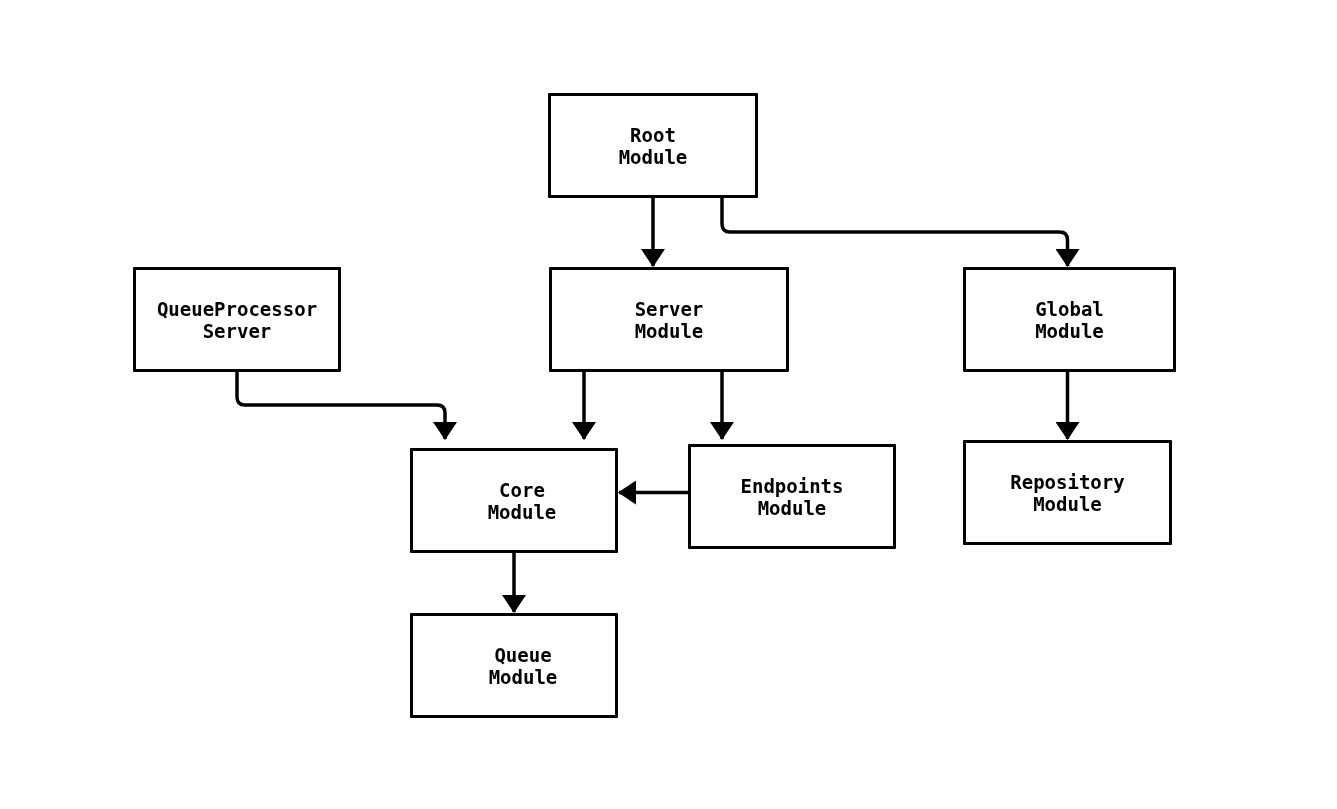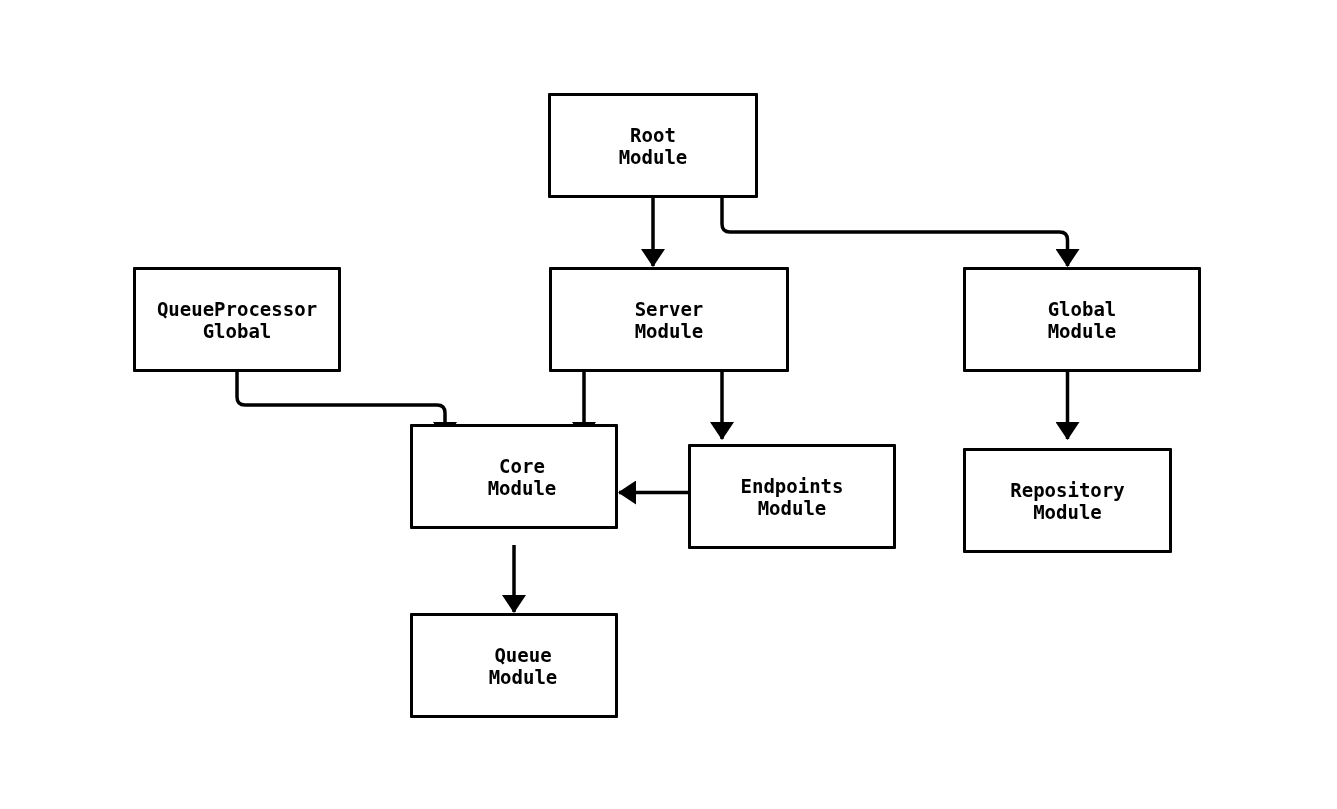--- a/index.html
+++ b/index.html
@@ -45,24 +45,24 @@
     font-size: 19px;
     font-weight: bold;
     line-height: 22px;
     color: var(--text);
     white-space: pre-line;
   }
   
   .n-root          { left: 548px;  top: 93px;  width: 210px; }
   .n-queueprocessor{ left: 133px;  top: 267px; width: 208px; }
   .n-server        { left: 549px;  top: 267px; width: 240px; }
-  .n-global        { left: 963px;  top: 267px; width: 238px; }
-  .n-core          { left: 410px;  top: 424px; width: 208px; padding-left: 16px; }
+  .n-global        { left: 963px;  top: 267px; width: 213px; }
+  .n-core          { left: 410px;  top: 448px; width: 208px; padding-left: 16px; }
   .n-endpoints     { left: 688px;  top: 444px; width: 208px; }
-  .n-repository    { left: 963px;  top: 440px; width: 209px; margin-top: 8px; }
+  .n-repository    { left: 963px;  top: 440px; width: 209px; }
   .n-queue         { left: 410px;  top: 613px; width: 208px; padding-left: 18px; }
 </style>
 </head>
 <body>
 
 <div class="canvas">
 
   <svg class="edges" viewBox="0 0 1337 809" xmlns="http://www.w3.org/2000/svg">
     <defs>
       <marker id="arrow" markerUnits="userSpaceOnUse" markerWidth="18" markerHeight="24" viewBox="0 0 18 24" refX="17" refY="12" orient="auto">
@@ -80,21 +80,21 @@
     <path class="link" marker-end="url(#arrow)" d="M 514 545 L 514 612"></path>
   </svg>
 
   <div class="node n-root">
     <span class="label">Root
 Module</span>
   </div>
 
   <div class="node n-queueprocessor">
     <span class="label">QueueProcessor
-Global</span>
+Server</span>
   </div>
 
   <div class="node n-server">
     <span class="label">Server
 Module</span>
   </div>
 
   <div class="node n-global">
     <span class="label">Global
 Module</span>

